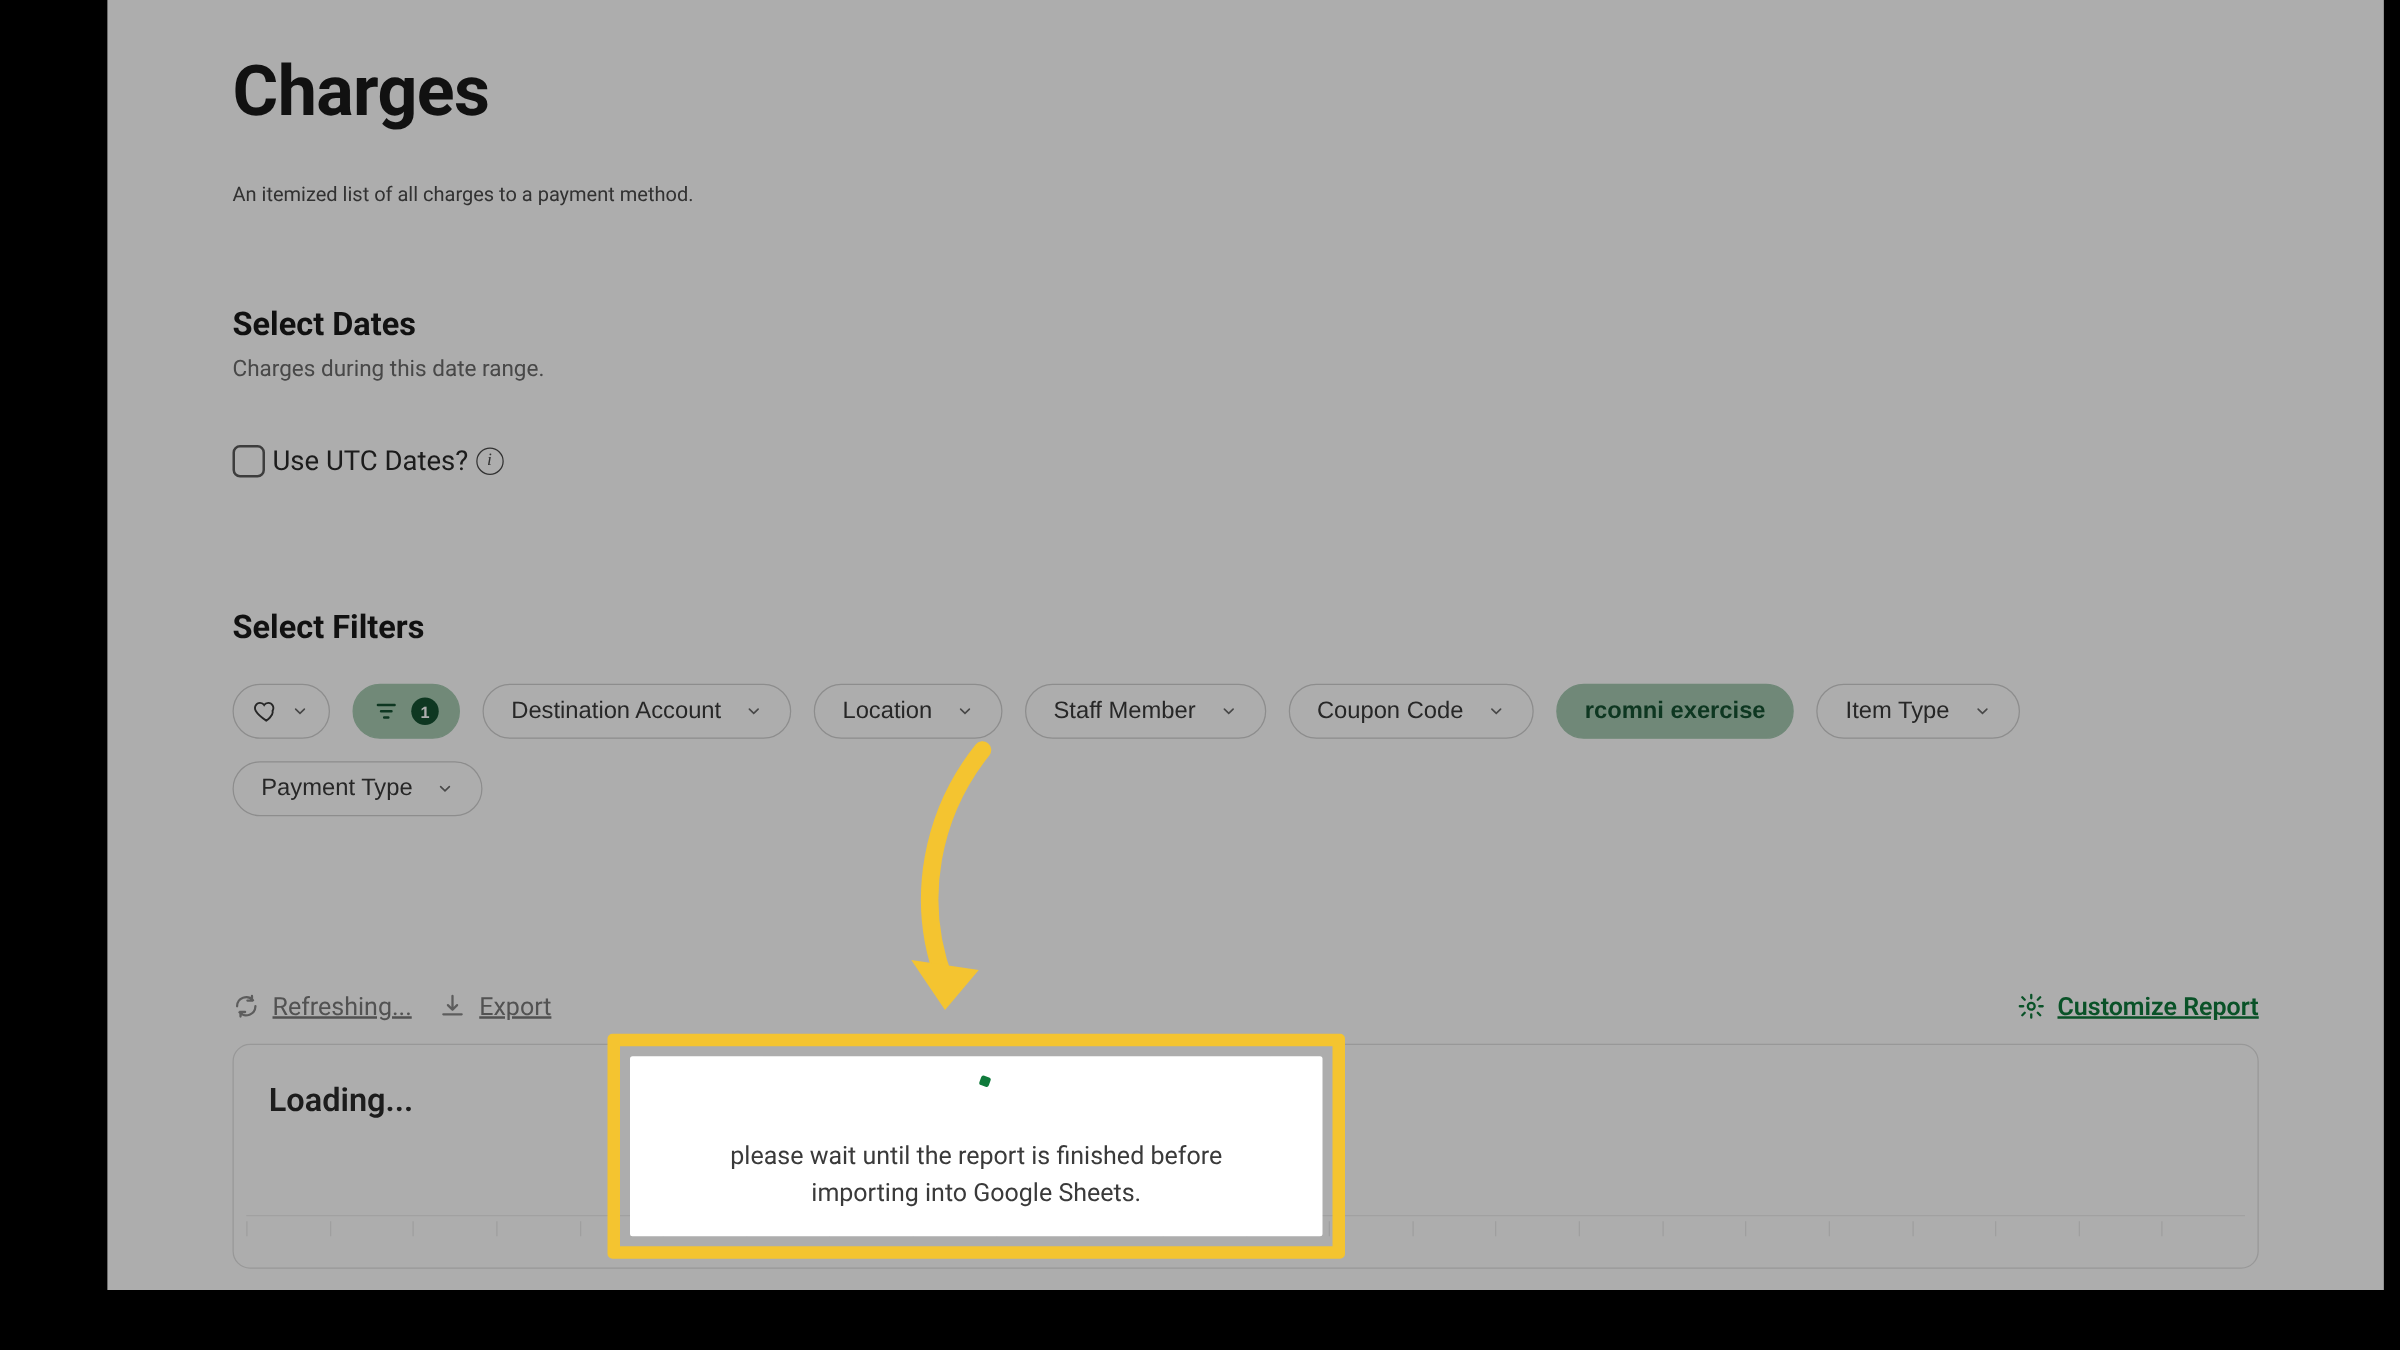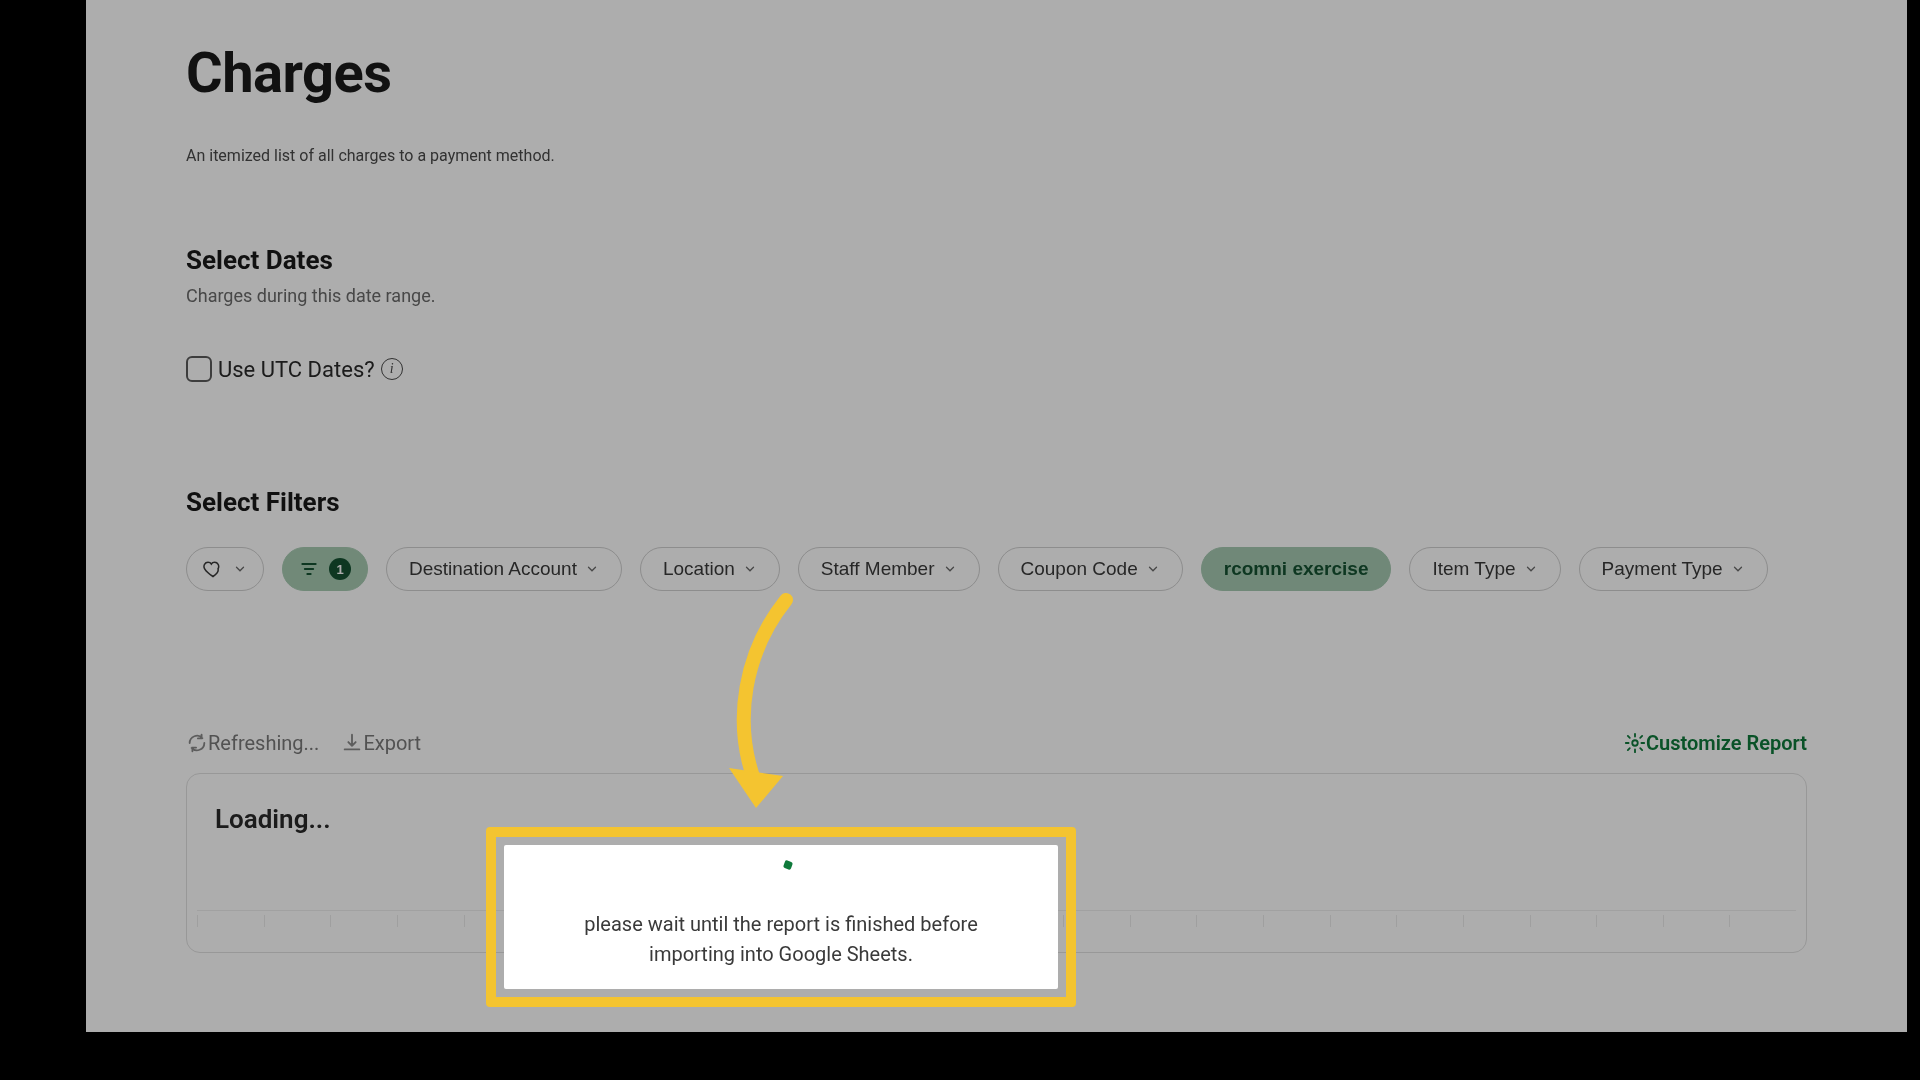--- a/index.html
+++ b/index.html
@@ -89,21 +89,21 @@
   .filters-row {
     margin-top:30px;
     display:flex;
     flex-wrap:wrap;
     gap:18px;
     align-items:center;
   }
   .pill {
     display:inline-flex;
     align-items:center;
-    gap:8px;
+    gap:19px;
     height:44px;
     padding:0 22px;
     border:1.5px solid #d0d0d0;
     border-radius:9999px;
     background:#fff;
     color:#3a3a3a;
     font-size:19px;
     cursor:pointer;
     white-space:nowrap;
   }
@@ -142,21 +142,23 @@
     display:flex;
     align-items:center;
     gap:22px;
     color:#7a7a7a;
     font-size:20px;
   }
   .toolbar .spacer { flex:1; }
   .toolbar .link-btn {
     display:inline-flex;
     align-items:center;
+    gap:10px;
     cursor:pointer;
+    text-decoration:underline;
   }
   .toolbar .customize { color:#0f7a3b; font-weight:600; }
   .table-shell {
     margin-top:18px;
     border:1px solid #e0e0e0;
     border-radius:14px;
     padding:30px 28px 0 28px;
     min-height:180px;
     position:relative;
     background:#fff;

